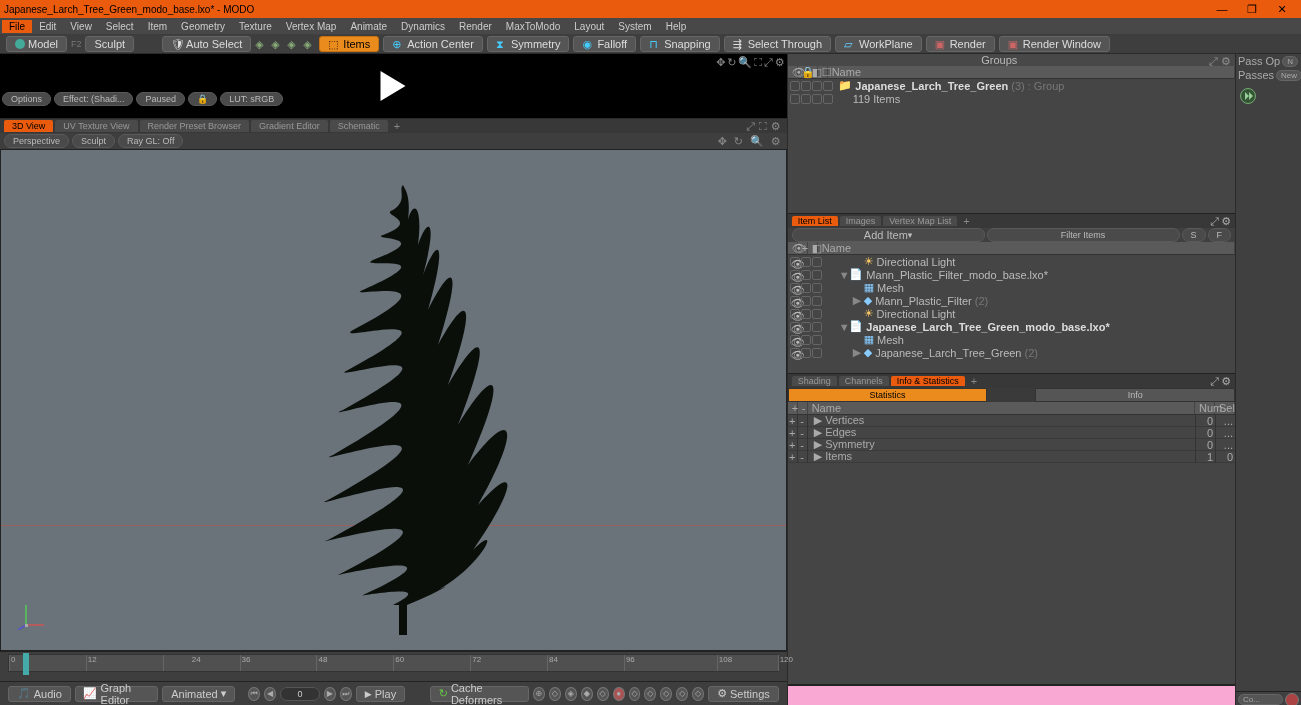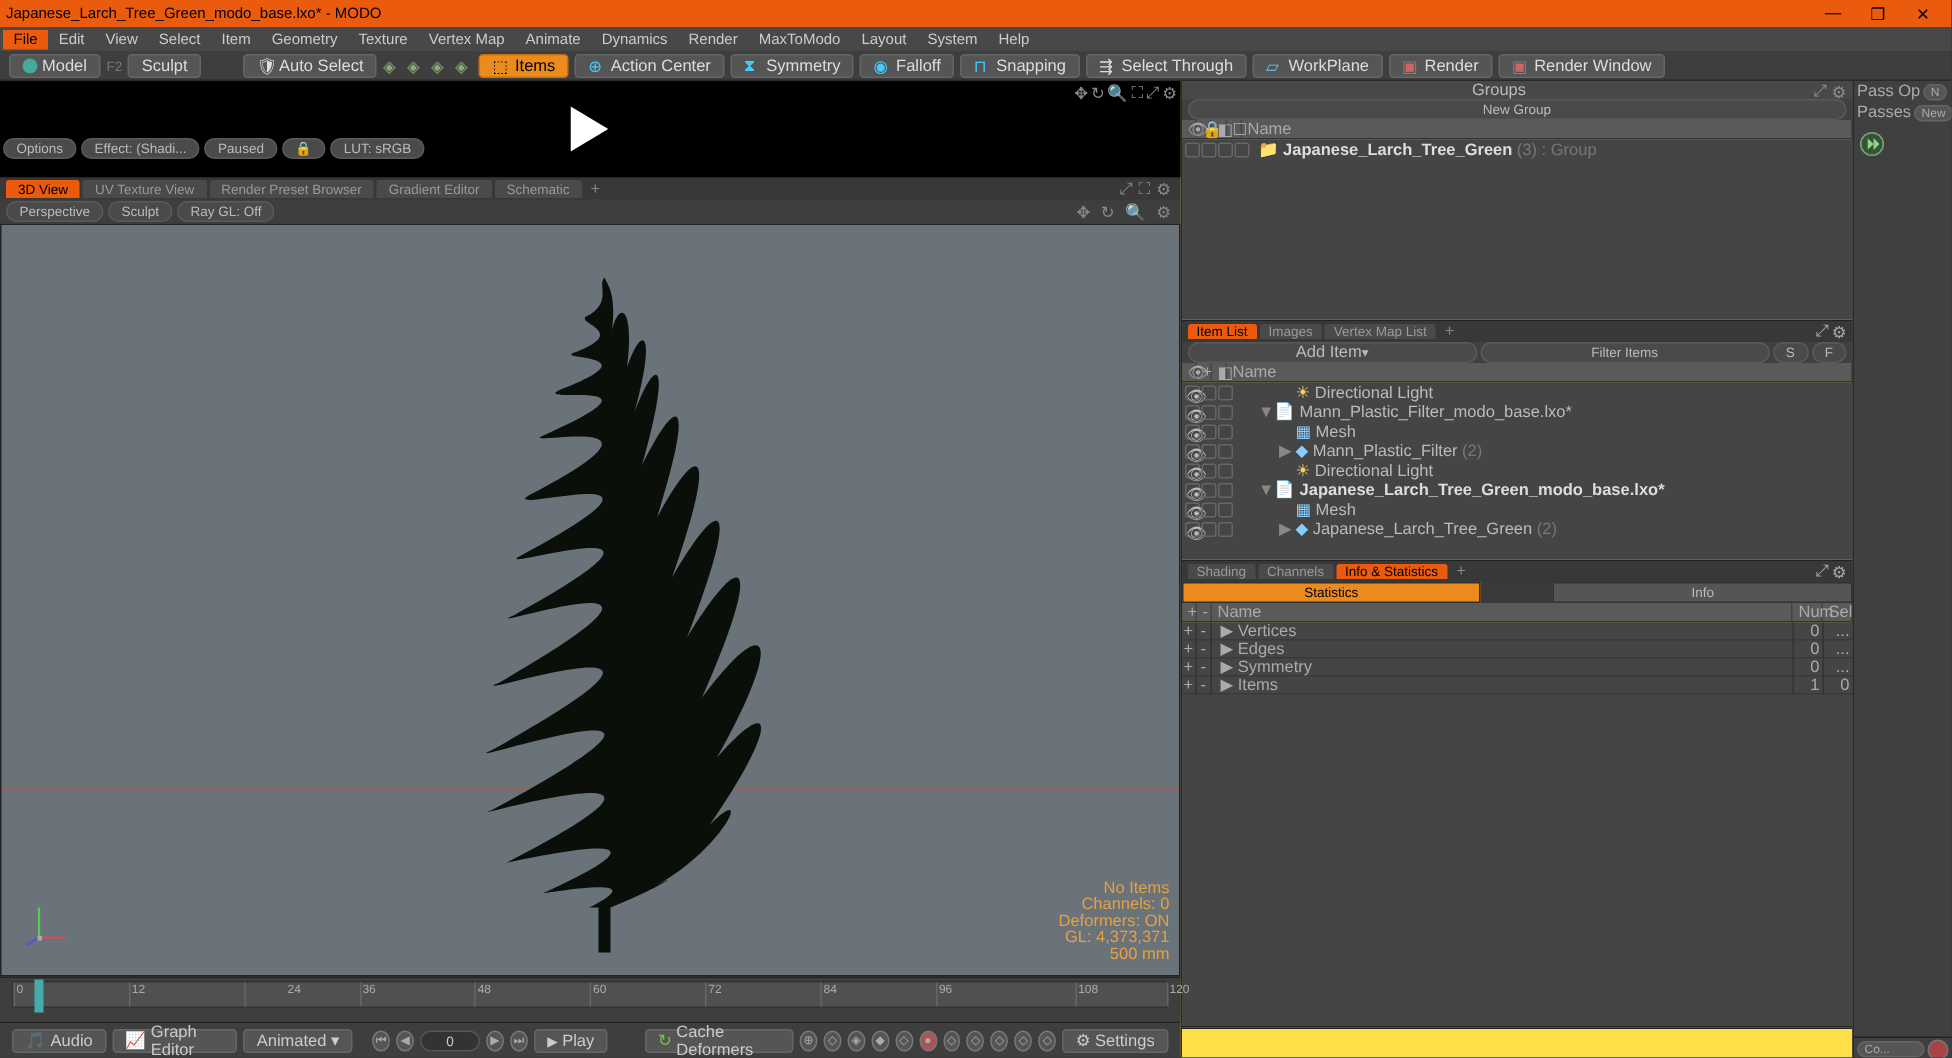--- a/index.html
+++ b/index.html
@@ -18,21 +18,21 @@
 
 .modebar { background: #3e3e3e; height: 20px; display: flex; align-items: center; padding: 2px 6px; gap: 4px; border-bottom: 1px solid #2a2a2a; }
 .mode-btn { background: #555; border: 1px solid #666; border-radius: 3px; padding: 1px 8px; color: #ddd; font-size: 10px; display: inline-flex; align-items: center; gap: 3px; cursor: pointer; height: 16px; }
 .mode-btn.active { background: #ea8b1e; color: #000; border-color: #c87010; }
 .mode-btn .dot { width: 10px; height: 10px; border-radius: 50%; }
 .tiny-icon { width: 12px; height: 12px; display:inline-block; }
 
 
 .main { display: flex; height: calc(705px - 54px); }
 .left-col { flex: 1; display: flex; flex-direction: column; background: #3a3a3a; }
-.right-col { width: 450px; display: flex; flex-direction: column; background: #fde047; border-left: 1px solid #2a2a2a; }
+.right-col { width: 450px; display: flex; flex-direction: column; background: #f9a8d4; border-left: 1px solid #2a2a2a; }
 .far-right { width: 66px; background: #404040; border-left: 1px solid #2a2a2a; display:flex; flex-direction:column; }
 
 
 .render-preview { background: #000; height: 64px; position: relative; display:flex; }
 .render-opts { display: flex; gap: 3px; padding: 2px; position:absolute; top:0; left:0; flex-direction:column;margin-top:36px; }
 .opt-pill { background: #4a4a4a; border: 1px solid #5a5a5a; border-radius: 8px; padding: 0 8px; font-size: 9px; height:14px; display:inline-flex; align-items:center; color:#bbb; }
 .render-icons { position:absolute; top:2px; right:2px; display:flex; gap:2px; }
 .play-tri { position:absolute; top:50%; left:50%; transform:translate(-50%,-50%); width:0;height:0; border-left:25px solid #fff; border-top:15px solid transparent; border-bottom:15px solid transparent; }
 
 
@@ -240,27 +240,20 @@
       <div class="groundline"></div>
       <svg class="tree-silhouette" width="260" height="460" viewBox="0 0 260 460">
         <path fill="#0a0f0a" d="M130 5 C125 10 135 20 120 30 C105 35 150 40 110 55 C95 60 165 55 100 80 C80 90 180 70 90 110 C65 120 195 90 80 150 C55 165 205 120 75 190 C45 205 215 150 70 230 C35 245 225 180 60 275 C25 290 235 220 55 320 C20 335 240 260 55 360 C25 370 230 310 65 395 C45 400 210 360 90 415 C80 418 170 400 120 425 L126 425 L126 455 L134 455 L134 425 C160 415 185 400 165 410 C210 385 230 340 200 370 C245 305 245 280 205 325 C250 245 240 225 195 285 C235 195 225 180 185 245 C220 155 210 145 175 205 C205 120 195 110 165 165 C190 85 180 80 155 130 C175 60 165 55 150 95 C165 40 155 35 145 65 C150 25 140 20 135 40 C138 15 132 10 130 5 Z"></path>
       </svg>
       <svg class="axis-gizmo" viewBox="0 0 30 30">
         <line x1="10" y1="25" x2="10" y2="5" stroke="#5c5" stroke-width="1.5"></line>
         <line x1="10" y1="25" x2="28" y2="25" stroke="#c55" stroke-width="1.5"></line>
         <line x1="10" y1="25" x2="2" y2="30" stroke="#55c" stroke-width="1.5"></line>
         <rect x="9" y="24" width="3" height="3" fill="#aaa"></rect>
       </svg>
-      <div class="vp-stats">
-        <div>No Items</div>
-        <div>Channels: 0</div>
-        <div>Deformers: ON</div>
-        <div>GL: 4,373,371</div>
-        <div>500 mm</div>
-      </div>
     </div>
 
     <div class="timeline-area">
       <div class="timeline">
         <div class="playhead"></div>
         <div id="ticks"></div>
       <div class="tick" style="left: 0%;">0</div>
           <div class="tick" style="left: 10%;">12</div>
           <div class="tick" style="left: 20%; padding-left: 28px;">24</div>
           <div class="tick" style="left: 30%;">36</div>
@@ -318,43 +311,52 @@
   </div>
 
   <div class="right-col">
 
     <div class="panel" style="height:160px">
       <div class="panel-header">
         <span class="hdr-title">Groups</span>
         <span class="hdr-btn">⤢</span>
         <span class="hdr-btn">⚙</span>
       </div>
-      <div class="panel-pill-row">
-        <span class="opt-pill" style="flex:1;justify-content:center">New Group</span>
-      </div>
       <div class="panel-col-hdr">
         <span class="cell" style="width:10px">👁</span>
         <span class="cell" style="width:10px">🔒</span>
         <span class="cell" style="width:10px">◧</span>
         <span class="cell" style="width:10px">☐</span>
         <span class="cell" style="flex:1">Name</span>
       </div>
       <div class="panel-body" id="groups-body">
           <div class="tree-row">
             <span class="vis-dots">
               <span></span>
               <span></span>
               <span></span>
               <span></span>
             </span>
             <span class="content">
               <span class="indent" style="width:0px"></span>
               <span style="color:#6af">📁</span>
               <span style="font-weight:bold;color:#ddd">Japanese_Larch_Tree_Green</span>
               <span style="color:#777"> (3) : Group</span>
+            </span>
+          </div>
+          <div class="tree-row">
+            <span class="vis-dots">
+              <span></span>
+              <span></span>
+              <span></span>
+              <span></span>
+            </span>
+            <span class="content">
+              <span class="indent" style="width:14px"></span>
+              <span style="">119 Items</span>
             </span>
           </div>
         </div>
     </div>
 
     <div class="panel" style="height:160px">
       <div class="panel-tabs">
         <span class="panel-tab active">Item List</span>
         <span class="panel-tab">Images</span>
         <span class="panel-tab">Vertex Map List</span>

